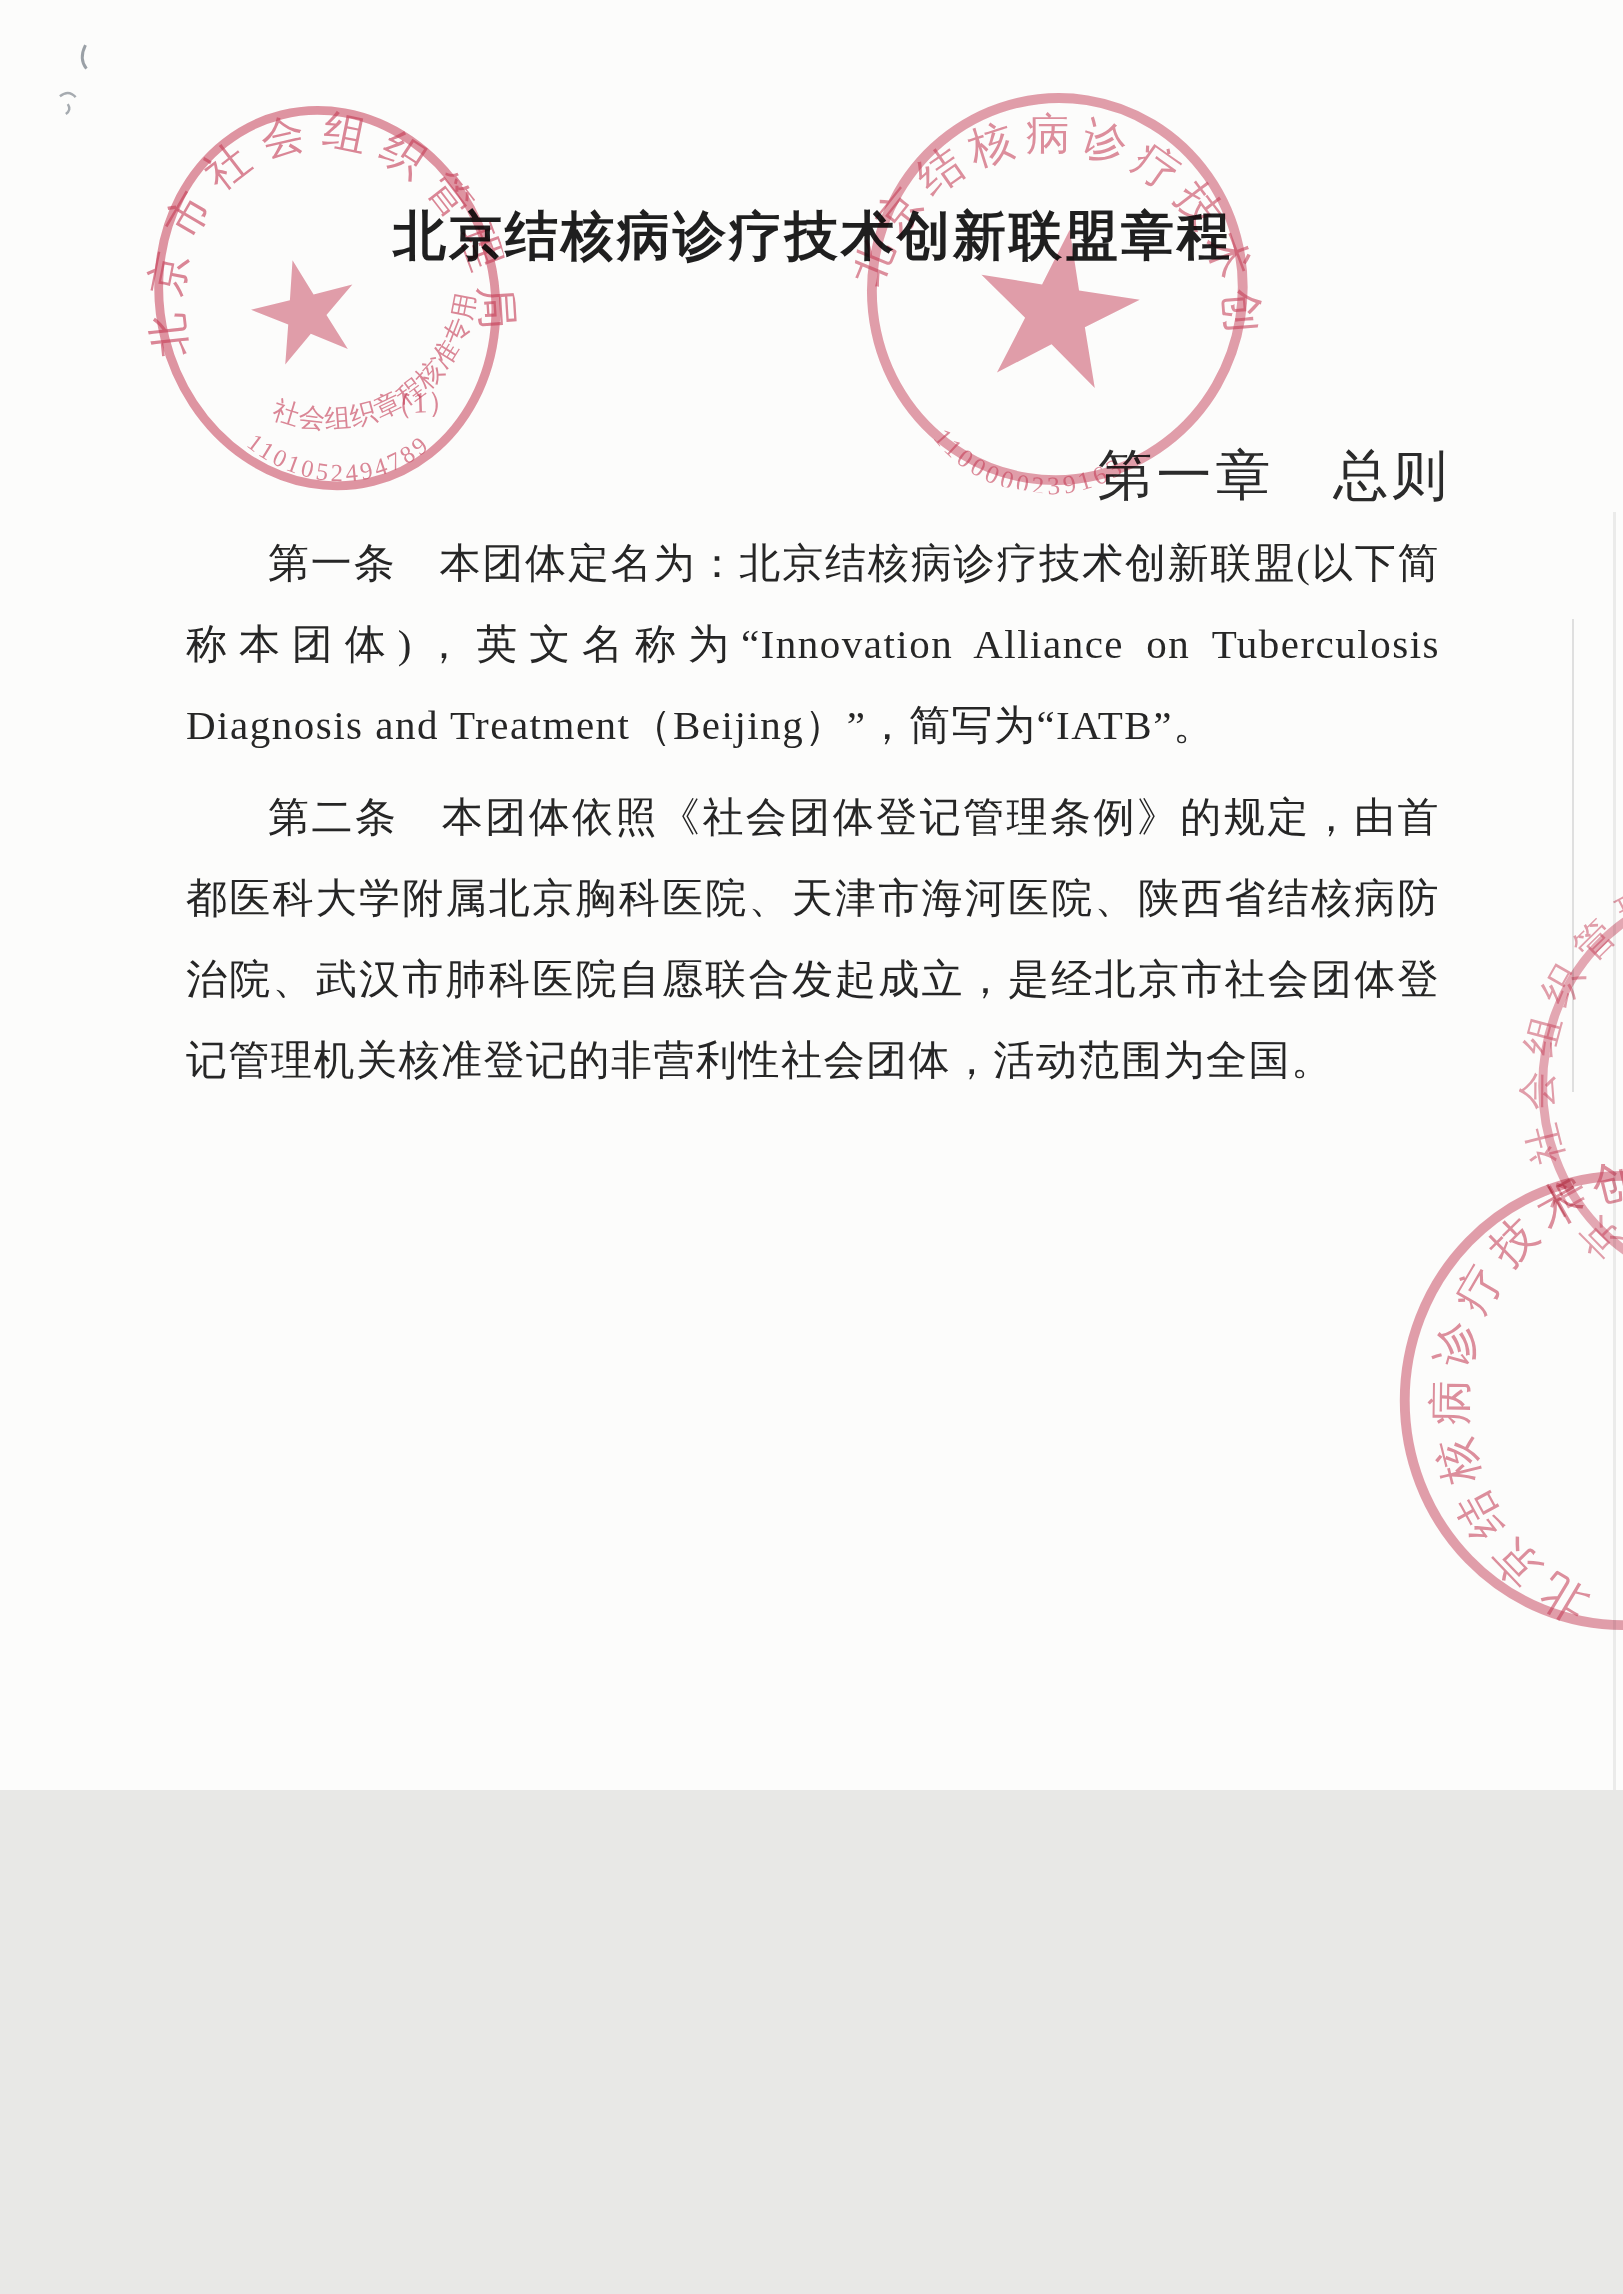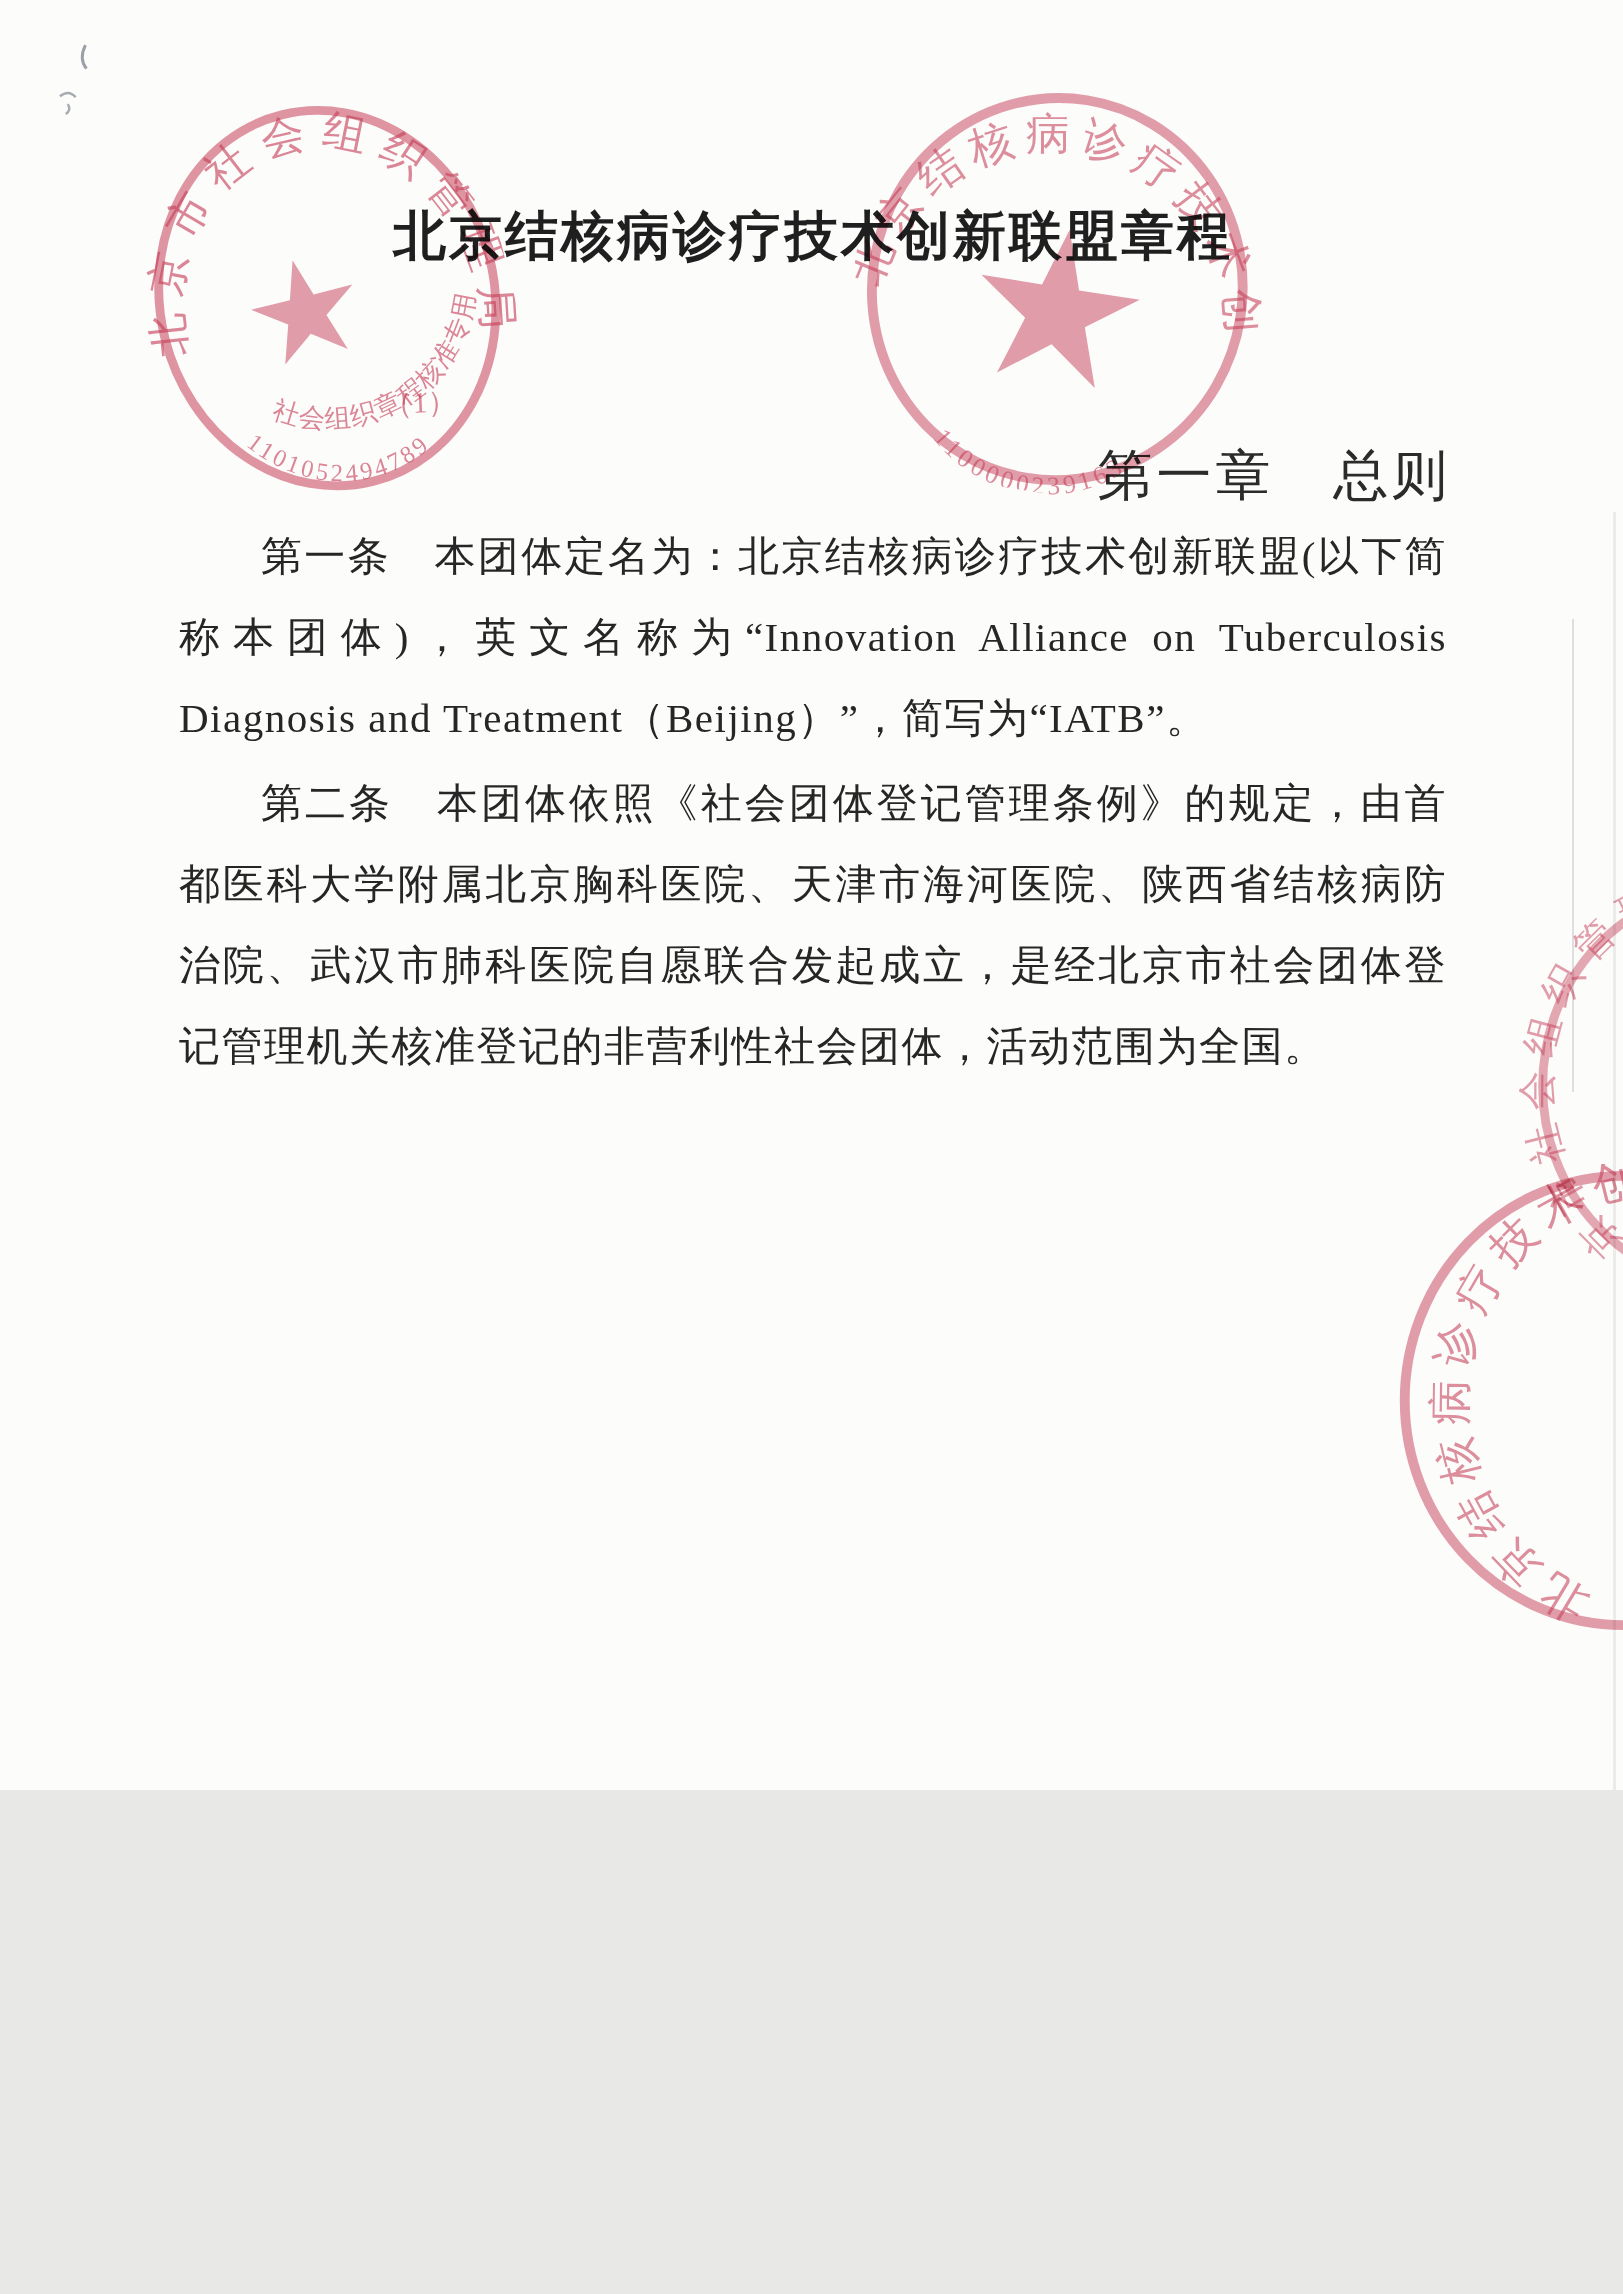--- a/index.html
+++ b/index.html
@@ -23,21 +23,21 @@
     position:absolute;left:175px;top:439px;width:1276px;
     text-align:right;
     font-size:55px;font-weight:500;letter-spacing:3.9px;
     z-index:2;
   }
   .body-text{
     position:absolute;left:175px;top:512px;width:1276px;
     z-index:2;
   }
   .body-text p{
-    margin:4px;
+    margin:11px;
     font-size:41px;
     line-height:81px;
     letter-spacing:1.5px;
     text-align:justify;
     text-indent:2em;
     color:#262626;
   }
   .page-number{
     position:absolute;left:1348px;top:2136px;
     font-size:29.6px;color:#333;

